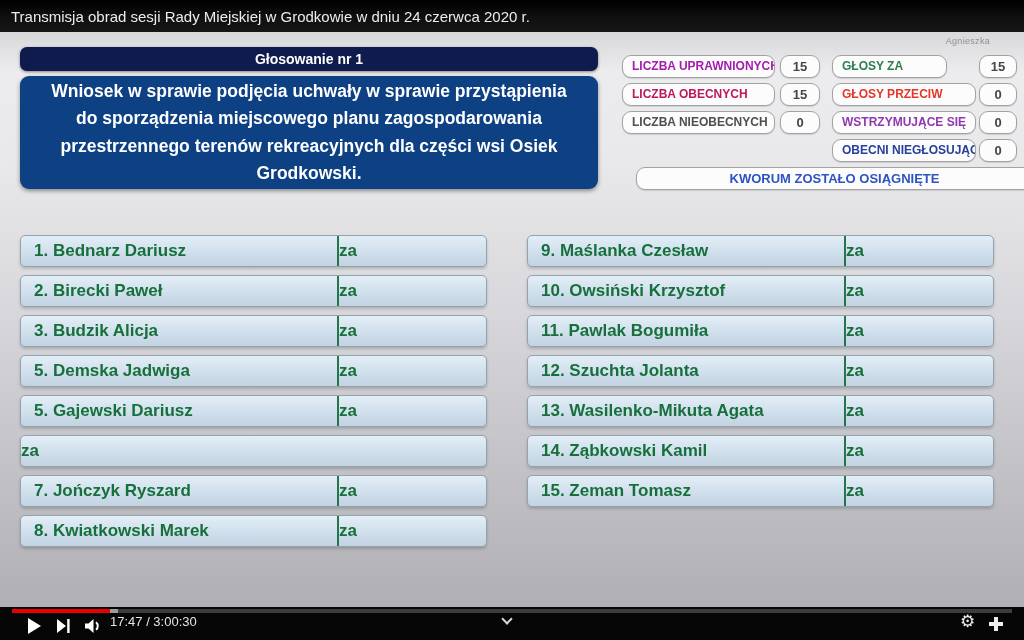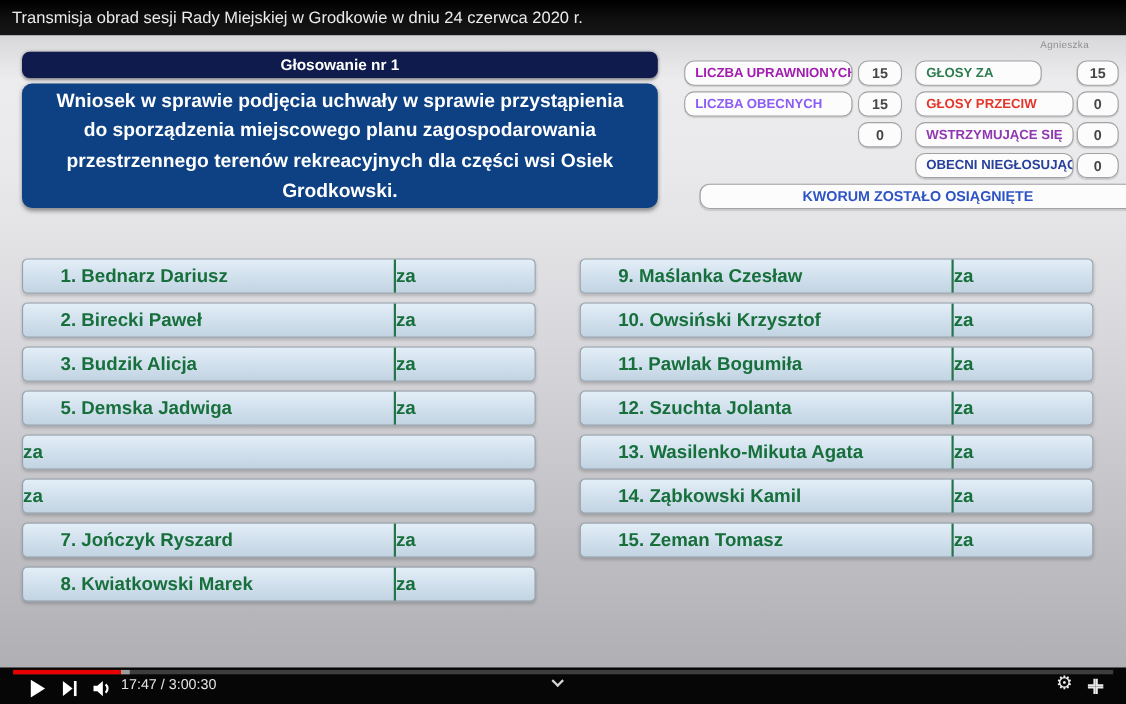--- a/index.html
+++ b/index.html
@@ -57,21 +57,21 @@
   .col.right { left:527px; }
   .vrow {
     height:32px; margin-bottom:8px; display:flex;
     background:linear-gradient(180deg,#e3eef7 0%, #d3e2ee 45%, #c2d3e2 100%);
     border:1px solid #94a2ad; border-radius:5px;
     box-shadow:0 2px 3px rgba(0,0,0,.18);
   }
   .vname {
     width:318px; border-right:2px solid #27744a; padding-left:13px;
     font-size:17px; font-weight:bold; color:var(--green,#17703c);
-    line-height:29px; white-space:nowrap; overflow:hidden;margin-left:21px;
+    line-height:29px; white-space:nowrap; overflow:hidden;
   }
   .vvote {
     flex:1; text-align:left; font-size:17px; font-weight:bold;
     color:var(--green,#17703c); line-height:29px;
   }
   
   .player {
     position:absolute; left:0; top:607px; width:1024px; height:33px;
     background:#060606;
   }
@@ -102,22 +102,23 @@
 
   <div class="video">
     <div class="hd">Agnieszka</div>
     <div class="vote-header">Głosowanie nr 1</div>
     <div class="motion">Wniosek w sprawie podjęcia uchwały w sprawie przystąpienia do sporządzenia miejscowego planu zagospodarowania przestrzennego terenów rekreacyjnych dla części wsi Osiek Grodkowski.</div>
 
     <div class="stats" id="stats">
       <div class="quorum" id="quorum" style="color: rgb(45, 83, 196);">KWORUM ZOSTAŁO OSIĄGNIĘTE</div>
     <div class="stat-label" style="left: 2px; top: 0px; width: 153px; color: #a21caf;">LICZBA UPRAWNIONYCH</div>
         <div class="stat-value" style="left: 160px; top: 0px; width: 40px;">15</div>
-        <div class="stat-label" style="left: 2px; top: 28px; width: 153px; color: #8b5cf6;">LICZBA OBECNYCH</div>
+        <div class="stat-label" style="left: 2px; top: 28px; width: 153px; color: #be185d;">LICZBA OBECNYCH</div>
         <div class="stat-value" style="left: 160px; top: 28px; width: 40px;">15</div>
+        <div class="stat-label" style="left: 2px; top: 56px; width: 153px; color: rgb(79, 79, 79);">LICZBA NIEOBECNYCH</div>
         <div class="stat-value" style="left: 160px; top: 56px; width: 40px;">0</div>
         <div class="stat-label" style="left: 212px; top: 0px; width: 115px; color: rgb(46, 125, 81);">GŁOSY ZA</div>
         <div class="stat-value" style="left: 359px; top: 0px; width: 38px;">15</div>
         <div class="stat-label" style="left: 212px; top: 28px; width: 144px; color: rgb(229, 54, 43);">GŁOSY PRZECIW</div>
         <div class="stat-value" style="left: 359px; top: 28px; width: 38px;">0</div>
         <div class="stat-label" style="left: 212px; top: 56px; width: 144px; color: rgb(144, 56, 176);">WSTRZYMUJĄCE SIĘ</div>
         <div class="stat-value" style="left: 359px; top: 56px; width: 38px;">0</div>
         <div class="stat-label" style="left: 212px; top: 84px; width: 144px; color: rgb(39, 64, 155);">OBECNI NIEGŁOSUJĄCY</div>
         <div class="stat-value" style="left: 359px; top: 84px; width: 38px;">0</div>
       </div>
@@ -133,20 +134,21 @@
         </div>
         <div class="vrow">
           <span class="vname">3. Budzik Alicja</span>
           <span class="vvote">za</span>
         </div>
         <div class="vrow">
           <span class="vname">5. Demska Jadwiga</span>
           <span class="vvote">za</span>
         </div>
         <div class="vrow">
+          <span class="vname">5. Gajewski Dariusz</span>
           <span class="vvote">za</span>
         </div>
         <div class="vrow">
           <span class="vvote">za</span>
         </div>
         <div class="vrow">
           <span class="vname">7. Jończyk Ryszard</span>
           <span class="vvote">za</span>
         </div>
         <div class="vrow">

